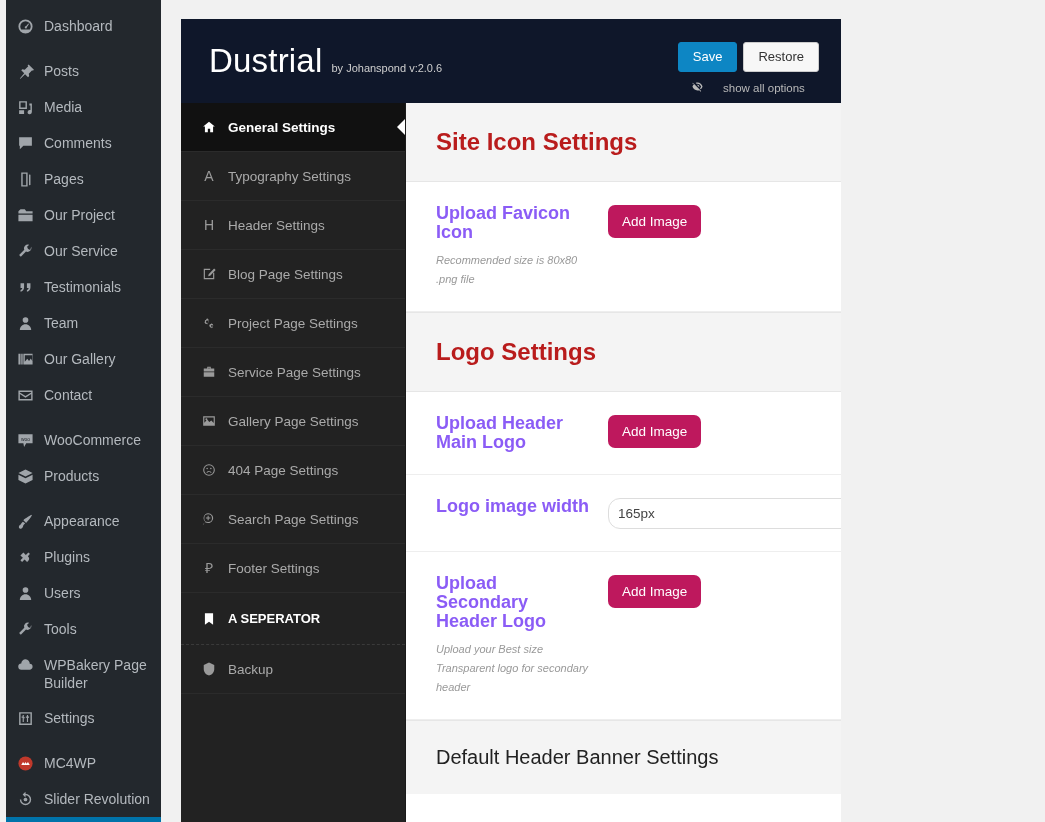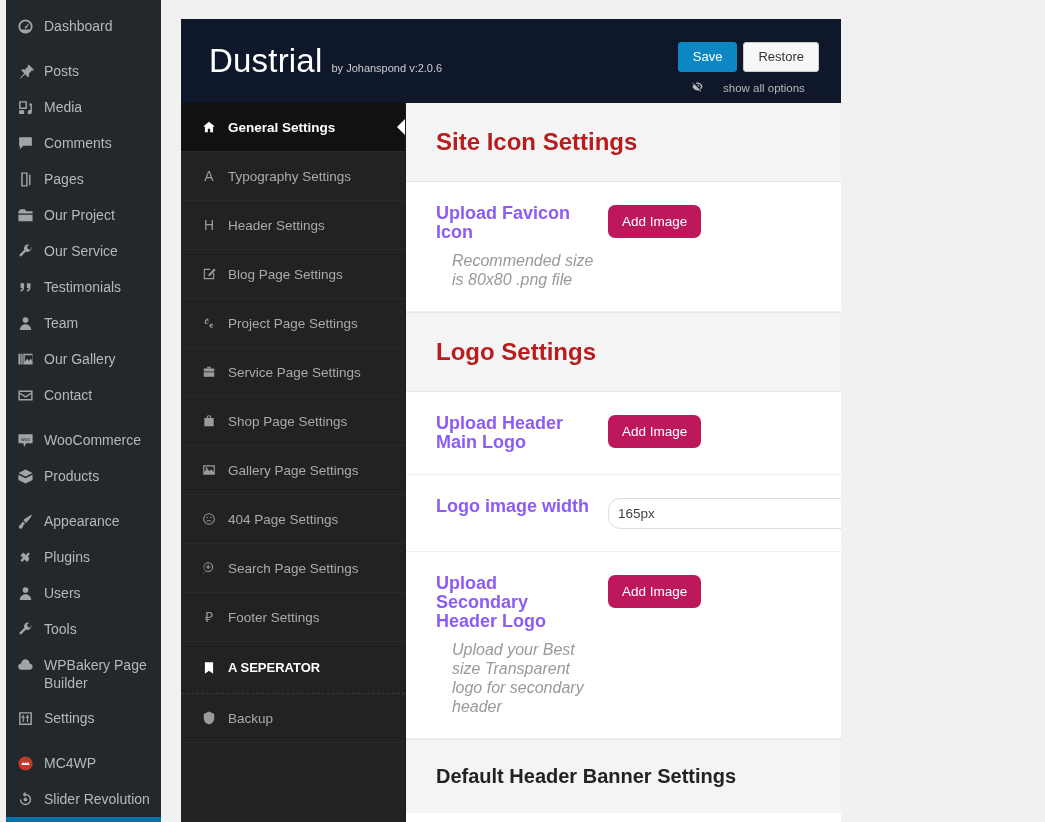--- a/index.html
+++ b/index.html
@@ -143,21 +143,21 @@
   }
   .field-label {
     width: 172px; min-width: 172px; padding-right: 14px;
   }
   .field-label .lbl {
     font-size: 18px; color: #8b5cf6; font-weight: 700; line-height: 19px;
     display: block;
   }
   .field-label .desc {
     display: block; margin-top: 9px;
-    font-size: 16px; color: #999; font-style: italic; line-height: 19px; margin-left: 16px;
+    font-size: 11px; color: #999; font-style: italic; line-height: 19px;
   }
   .field-ctrl { flex: 1; padding-top: 1px; }
   .add-image-btn {
     background: #be185d; color: #fff; border: none; border-radius: 7px;
     font-size: 13.5px; padding: 9px 14px; cursor: pointer;
     font-family: "Liberation Sans", sans-serif;
   }
   .text-input-wrap { position: relative; width: 342px; }
   .text-input {
     width: 100%; padding: 7px 28px 7px 9px;
@@ -173,21 +173,21 @@
     display: flex; flex-direction: column; align-items: center; justify-content: center;
     gap: 2px; cursor: pointer;
   }
   .input-spin i { display: block; width: 5px; height: 1px; background: #666; }
   .cut-header {
     background: #f4f4f4;
     padding: 25px 0 25px 30px;
     border-top: 1px solid #e6e6e6;
   }
   .cut-header h2 {
-    font-size: 20px; color: #222; font-weight: 700;
+    font-size: 20px; color: #222; font-weight: 400;
   }
 </style>
 </head>
 <body>
 
 <div class="app">
 
   <nav class="wp-sidebar" id="wp-sidebar">
       <div class="wp-item">
         <span class="wp-ico">
@@ -433,28 +433,20 @@
             </span>
             <span>Project Page Settings</span>
           </div>
           <div class="opt-item">
             <span class="opt-ico">
               <svg viewBox="0 0 24 24">
                 <path d="M9 3h6v3h6v5H3V6h6V3zm2 1.5v1.5h2V4.5h-2zM3 12.5h18V20H3v-7.5z"></path>
               </svg>
             </span>
             <span>Service Page Settings</span>
-          </div>
-          <div class="opt-item">
-            <span class="opt-ico">
-              <svg viewBox="0 0 24 24">
-                <path d="M8 7V6a4 4 0 1 1 8 0v1h4v14H4V7h4zm2 0h4V6a2 2 0 1 0-4 0v1z"></path>
-              </svg>
-            </span>
-            <span>Shop Page Settings</span>
           </div>
           <div class="opt-item">
             <span class="opt-ico">
               <svg viewBox="0 0 24 24">
                 <path d="M2 4h20v16H2V4zm2 2v9l5-5.5 3.5 4L16 11l4 4.5V6H4zm3.5 1.2a1.7 1.7 0 1 1 0 3.4 1.7 1.7 0 0 1 0-3.4z"></path>
               </svg>
             </span>
             <span>Gallery Page Settings</span>
           </div>
           <div class="opt-item">

